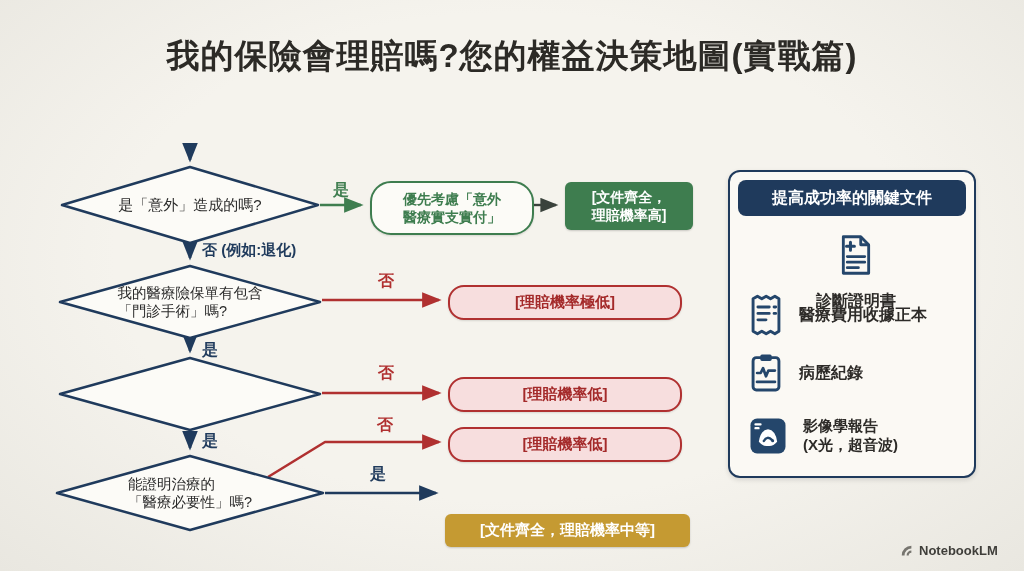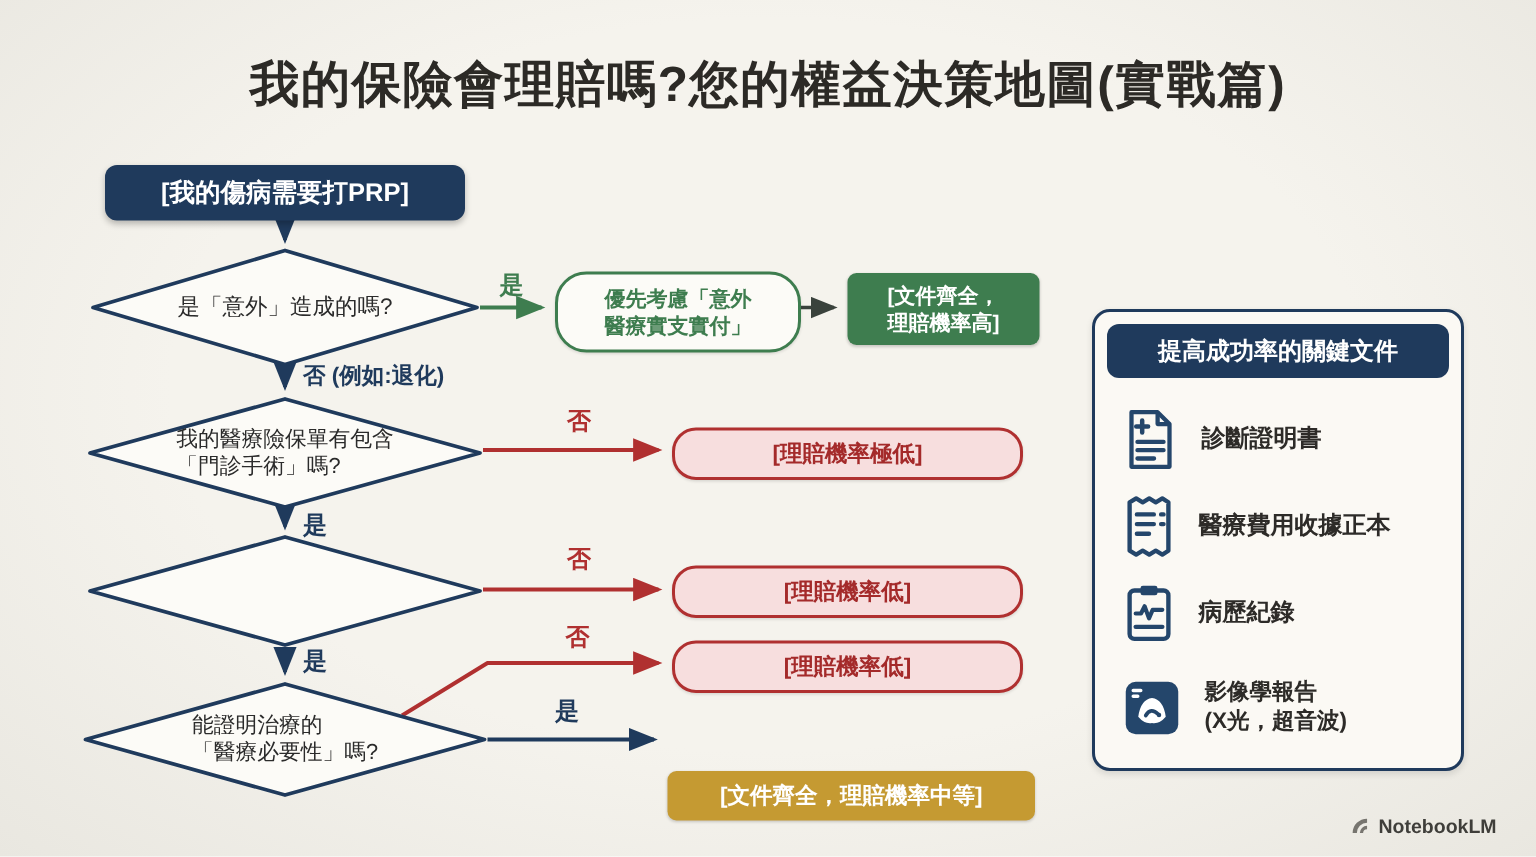--- a/index.html
+++ b/index.html
@@ -55,21 +55,21 @@
     background:#c59a32;border-radius:6px;color:#fff;
     font-size:15px;font-weight:700;
     display:flex;align-items:center;justify-content:center;
     box-shadow:0 1px 2px rgba(0,0,0,.18);
     margin-top:36px;
   }
   
   .side-panel{
     left:728px;top:170px;width:248px;height:308px;
     background:#fbf9f4;border:2.5px solid #1f3a5c;border-radius:12px;
-    box-shadow:0 2px 5px rgba(0,0,0,.12);box-sizing:border-box;margin-top:36px;
+    box-shadow:0 2px 5px rgba(0,0,0,.12);box-sizing:border-box;
   }
   .panel-header{
     position:absolute;left:8px;top:8px;right:8px;height:36px;
     background:#1f3a5c;border-radius:8px;color:#fff;
     font-size:16px;font-weight:700;
     display:flex;align-items:center;justify-content:center;
   }
   .panel-item{
     position:absolute;left:18px;right:10px;display:flex;align-items:center;gap:15px;
     color:#2d2b28;font-weight:700;
@@ -115,21 +115,20 @@
     <path d="M322,393 H439" stroke="#b03030" stroke-width="2.6" fill="none" marker-end="url(#ah-red)"></path>
     <path d="M268,477 L325,442 H439" stroke="#b03030" stroke-width="2.6" fill="none" stroke-linejoin="round" marker-end="url(#ah-red)"></path>
     <path d="M325,493 H436" stroke="#1f3a5c" stroke-width="2.6" fill="none" marker-end="url(#ah-navy)"></path>
 
     <polygon points="62,205 190,167 318,205 190,243" fill="#fcfbf7" stroke="#1f3a5c" stroke-width="2.5" stroke-linejoin="round"></polygon>
     <polygon points="60,302 190,266 320,302 190,338" fill="#fcfbf7" stroke="#1f3a5c" stroke-width="2.5" stroke-linejoin="round"></polygon>
     <polygon points="60,394 190,358 320,394 190,430" fill="#fcfbf7" stroke="#1f3a5c" stroke-width="2.5" stroke-linejoin="round"></polygon>
     <polygon points="57,493 190,456 323,493 190,530" fill="#fcfbf7" stroke="#1f3a5c" stroke-width="2.5" stroke-linejoin="round"></polygon>
   </svg>
 
-  <div class="abs start-box">[我的傷病需要打PRP]</div>
 
   <div class="abs diamond-label" style="left:70px;top:194px;width:240px;height:22px;font-size:15px;">是「意外」造成的嗎?</div>
   <div class="abs diamond-label pre" style="left:70px;top:283px;width:240px;height:38px;font-size:14.5px;">我的醫療險保單有包含
 「門診手術」嗎?</div>
   <div class="abs diamond-label pre" style="left:70px;top:474px;width:240px;height:38px;font-size:14.5px;">能證明治療的
 「醫療必要性」嗎?</div>
 
   <div class="abs edge-label edge-green" style="left:333px;top:180px;">是</div>
   <div class="abs edge-label edge-navy" style="left:202px;top:241px;font-size:15px;">否 (例如:退化)</div>
   <div class="abs edge-label edge-red" style="left:378px;top:271px;">否</div>
@@ -144,21 +143,21 @@
   <div class="abs green-box pre">[文件齊全，
 理賠機率高]</div>
   <div class="abs red-box" style="top:285px;">[理賠機率極低]</div>
   <div class="abs red-box" style="top:377px;">[理賠機率低]</div>
   <div class="abs red-box" style="top:427px;">[理賠機率低]</div>
   <div class="abs gold-box">[文件齊全，理賠機率中等]</div>
 
   <div class="abs side-panel">
     <div class="panel-header">提高成功率的關鍵文件</div>
 
-    <div class="panel-item" style="top:62px;height:46px;">
+    <div class="panel-item" style="top:62px;height:46px;flex-direction:column;">
       <svg width="38" height="42" viewBox="0 0 24 26">
         <path d="M4,1.5 h11 l5,5 v18 h-16 z" fill="none" stroke="#24466b" stroke-width="1.8" stroke-linejoin="round"></path>
         <path d="M15,1.5 v5 h5" fill="none" stroke="#24466b" stroke-width="1.8" stroke-linejoin="round"></path>
         <path d="M8.5,5 v5 M6,7.5 h5" stroke="#24466b" stroke-width="1.9" stroke-linecap="round"></path>
         <path d="M6.5,14 h11 M6.5,17.5 h11 M6.5,21 h7" stroke="#24466b" stroke-width="1.8" stroke-linecap="round"></path>
       </svg>
       <span class="label">診斷證明書</span>
     </div>
 
     <div class="panel-item" style="top:120px;height:46px;">

